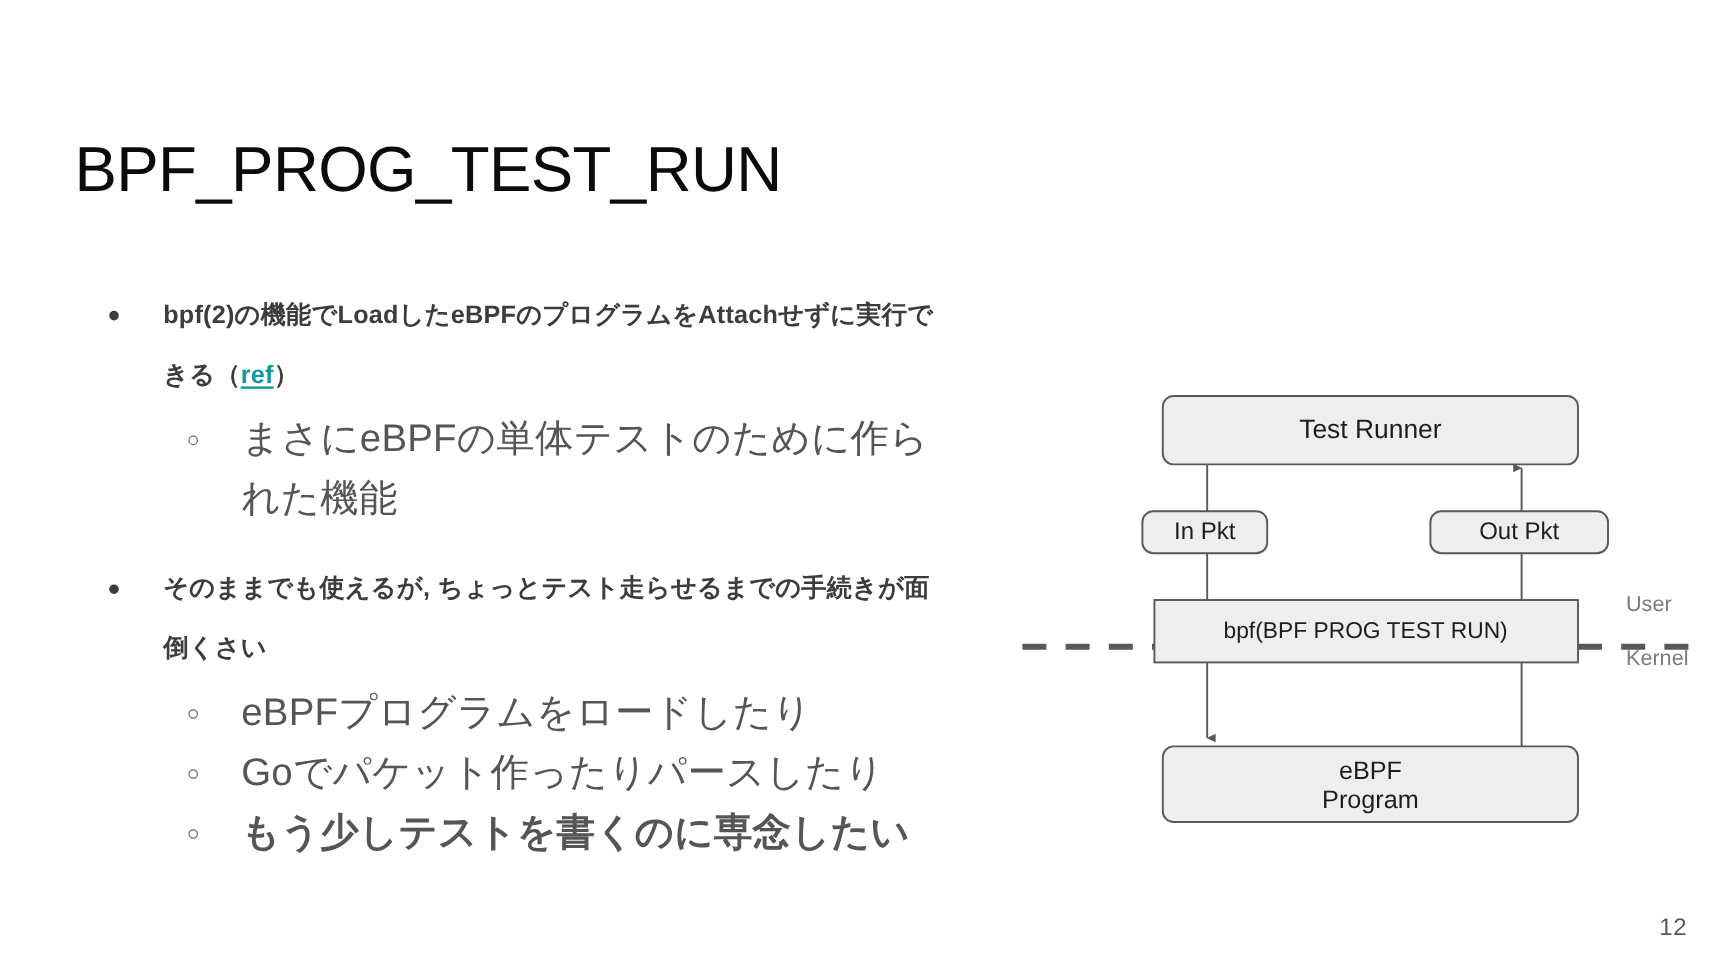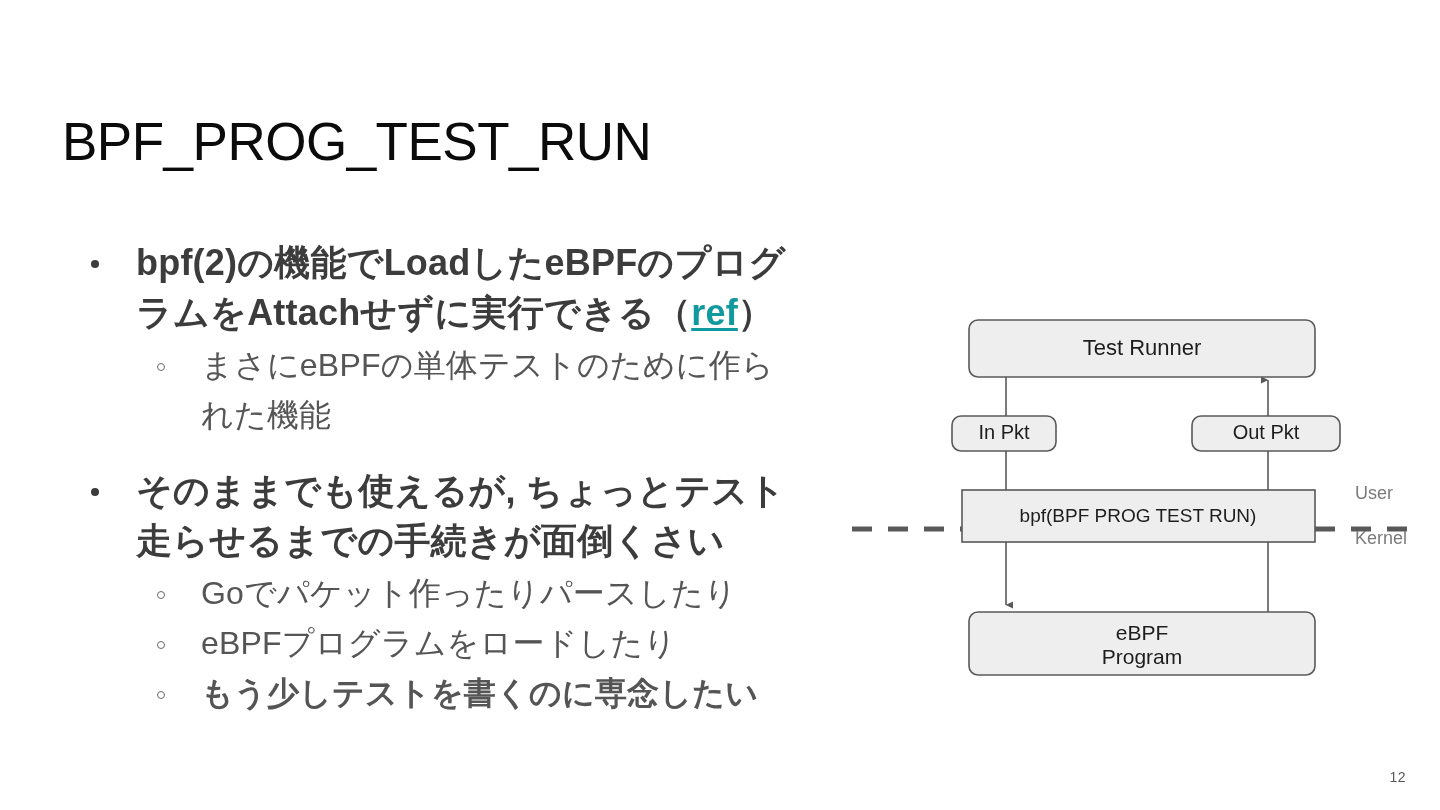--- a/index.html
+++ b/index.html
@@ -36,21 +36,21 @@
   #body-list {
     position: absolute;
     left: 70px;
     top: 238px;
     width: 720px;
   }
   .bullet-l1 {
     position: relative;
     padding-left: 66px;
     margin-bottom: 2px;
-    font-size: 36px;
+    font-size: 21px;
     font-weight: 700;
     color: #3c3c3c;
     line-height: 50px;
     letter-spacing: 0.2px;
   }
   .bullet-l1 > .marker {
     position: absolute;
     left: 18px;
     top: 0;
     width: 14px;
@@ -103,42 +103,42 @@
   a.reflink {
     color: #10999f;
     text-decoration: underline;
     text-underline-offset: 3px;
   }
 
   
   #diagram {
     position: absolute;
     left: 840px;
-    top: 300px;
+    top: 310px;
     width: 600px;
     height: 400px;
   }
   #diagram svg {
     display: block;
   }
   .dg-box-text {
     font-family: "Liberation Sans", "DejaVu Sans", sans-serif;
     fill: #1d1d1d;
   }
   .dg-side-text {
     font-family: "Liberation Sans", "DejaVu Sans", sans-serif;
     fill: #7b7b7b;
   }
 
   
   #page-number {
     position: absolute;
     right: 34px;
     bottom: 25px;
-    font-size: 14px;
+    font-size: 20px;
     color: #595959;
     letter-spacing: 0.5px;
   }
 </style>
 </head>
 <body>
 
 <div id="slide" style="background: rgb(255, 255, 255); border-radius: 29px;">
 
   <h1 id="slide-title" style="color: rgb(11, 11, 11);">BPF_PROG_TEST_RUN</h1>
@@ -157,25 +157,25 @@
 
     <div class="gap-row"></div>
 
     <div class="bullet-l1" style="color: rgb(60, 60, 60);">
       <span class="marker"><span class="dot"></span></span>
       <span>そのままでも使えるが, ちょっとテスト走らせるまでの手続きが面倒くさい</span>
     </div>
 
     <div class="bullet-l2" style="color: rgb(85, 85, 85);">
       <span class="marker"><span class="ring"></span></span>
+      <span>eBPFプログラムをロードしたり</span>
+    </div>
+    <div class="bullet-l2" style="color: rgb(85, 85, 85);">
+      <span class="marker"><span class="ring"></span></span>
       <span>Goでパケット作ったりパースしたり</span>
-    </div>
-    <div class="bullet-l2" style="color: rgb(85, 85, 85);">
-      <span class="marker"><span class="ring"></span></span>
-      <span>eBPFプログラムをロードしたり</span>
     </div>
     <div class="bullet-l2" style="color: rgb(85, 85, 85); font-weight: bold;">
       <span class="marker"><span class="ring"></span></span>
       <span>もう少しテストを書くのに専念したい</span>
     </div>
   </div>
 
   <div id="diagram">
     <svg width="600" height="400" viewBox="0 0 600 400" xmlns="http://www.w3.org/2000/svg">
       <defs>

